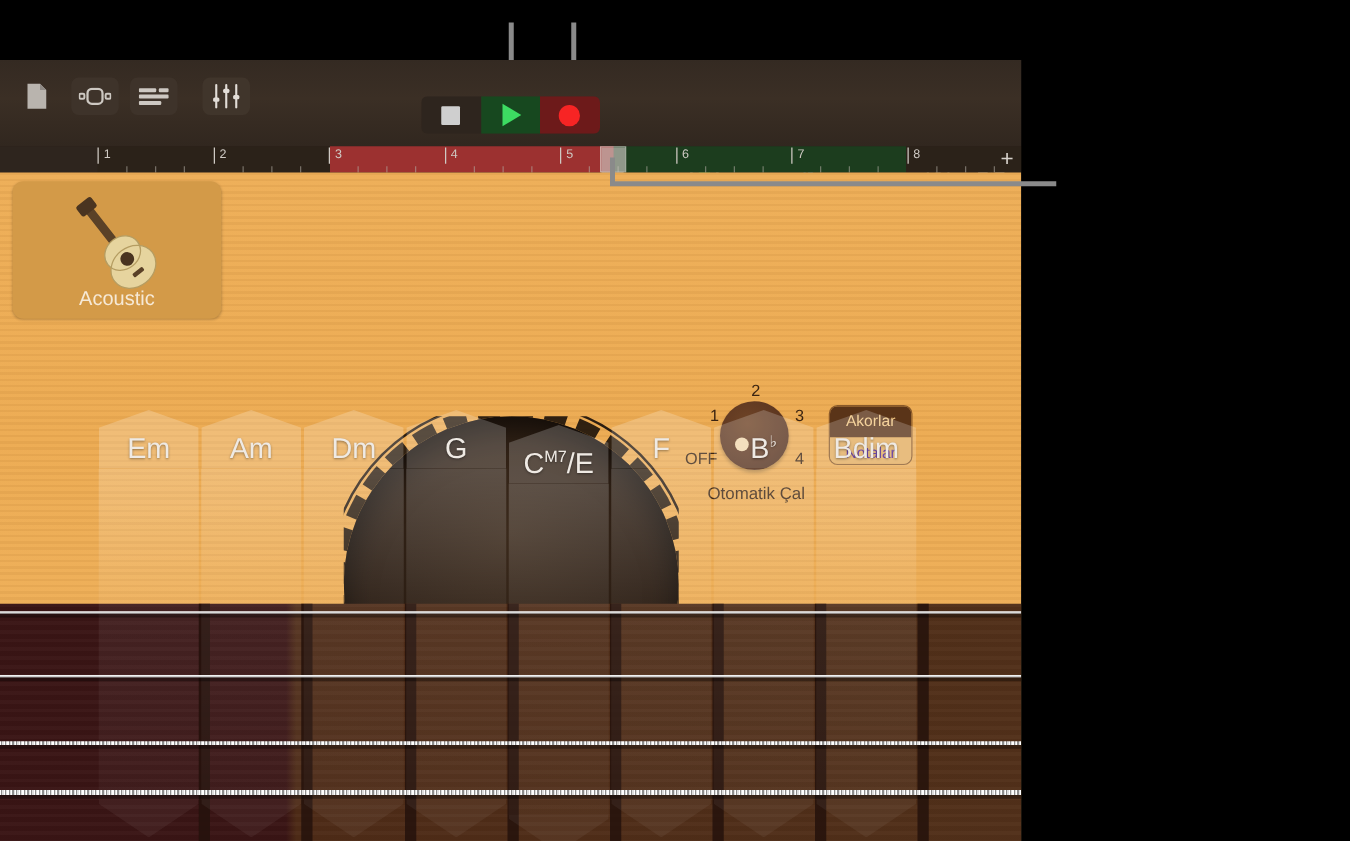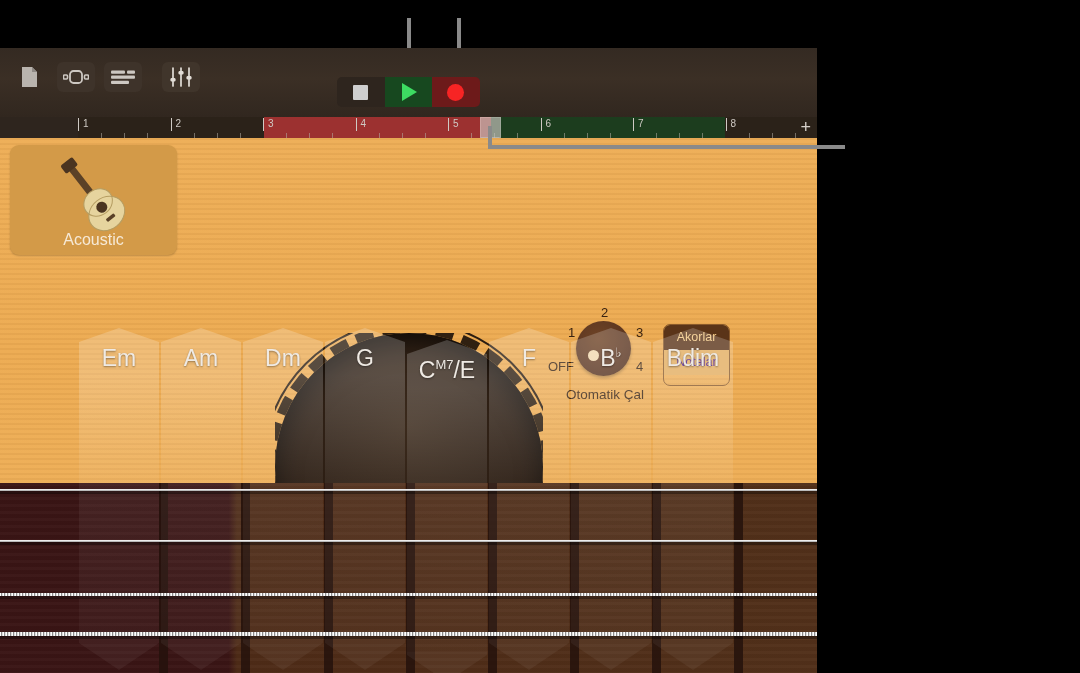--- a/index.html
+++ b/index.html
@@ -149,21 +149,21 @@
     border-radius:50%; background:#f0d8ae;
   }
   .kl{ position:absolute; font-size:13px; color:#3a2311; }
   .ap-title{
     position:absolute; left:-1px; top:84px; width:114px; text-align:center;
     font-size:13.5px; color:#3d2613;
   }
 
   
   .cn-toggle{
-    position:absolute; left:663px; top:186px; width:67px; height:62px;
+    position:absolute; left:663px; top:186px; width:67px; height:48px;
     border-radius:7px; overflow:hidden; border:1px solid #8a5a2a;
   }
   .cn-opt{ height:25px; font-size:12.5px; text-align:center; line-height:25px; }
   .cn-opt.on { background:#5a3418; color:#f3c884; }
   .cn-opt.off{ background:#e3ad5f; color:#4c1d95; }
 
   
   .fretboard{
     position:absolute; left:0; top:345px; width:817px; height:263px;
     background:

